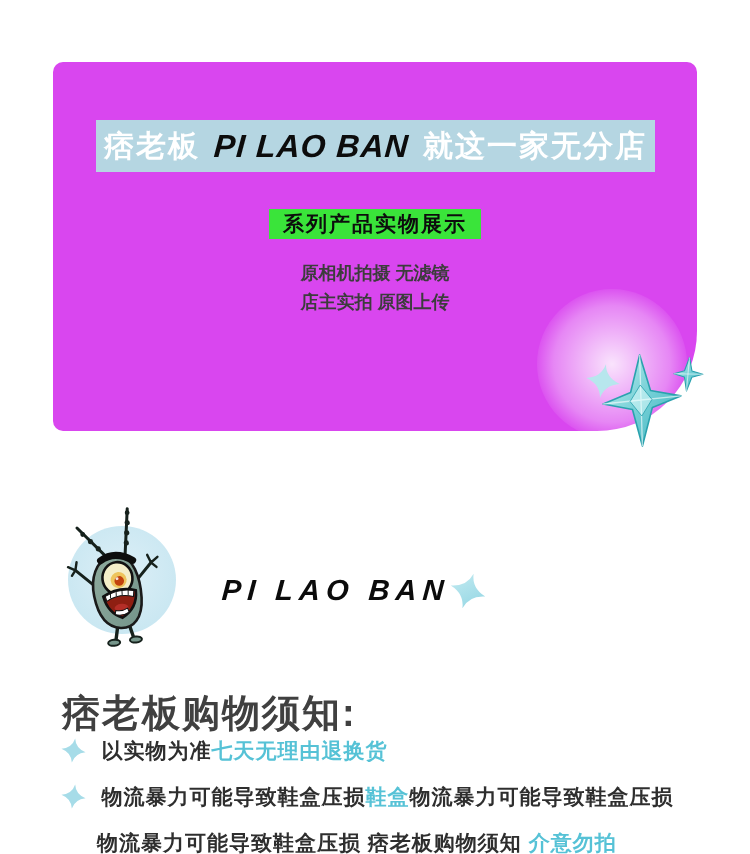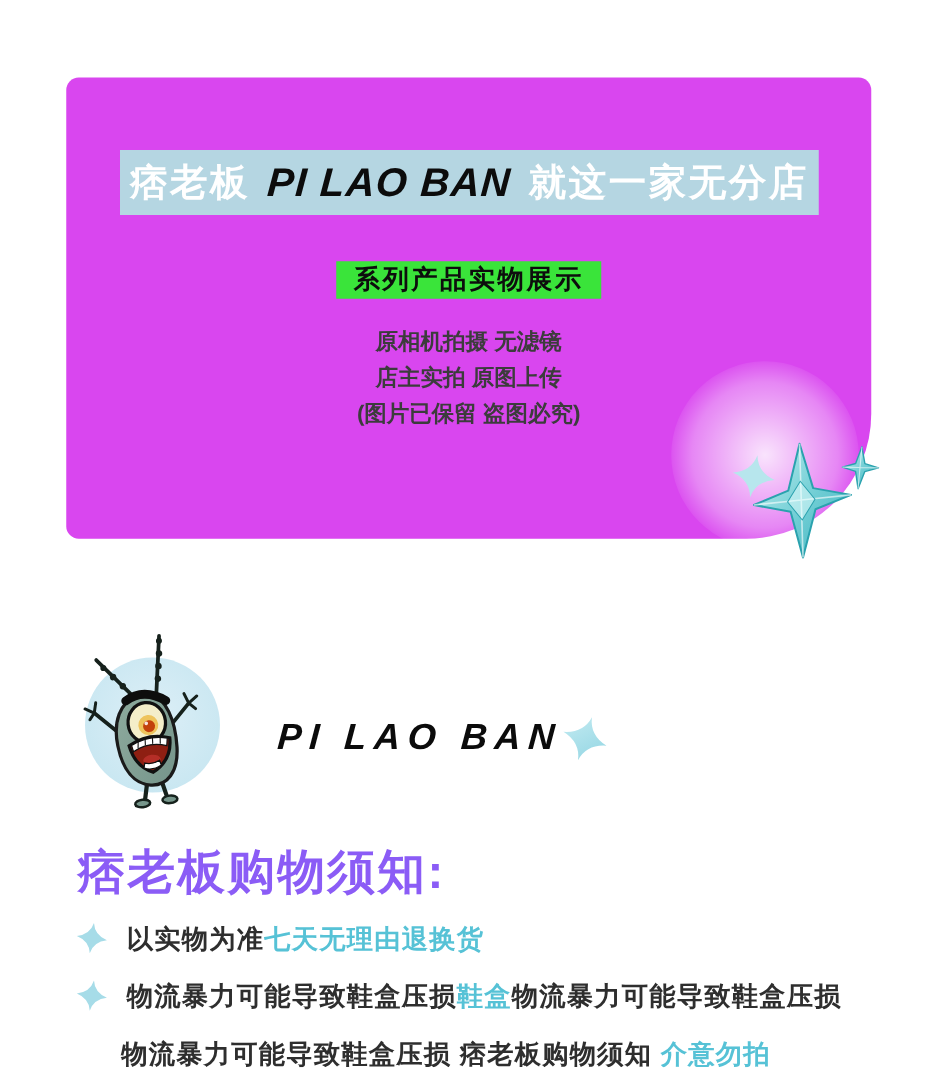--- a/index.html
+++ b/index.html
@@ -55,22 +55,22 @@
   .logo-text{
     position:absolute;left:222px;top:574px;width:190px;
     color:#0b0b0b;font-size:29px;font-weight:900;font-style:italic;
     letter-spacing:6px;white-space:nowrap;transform:skewX(-4deg);
   }
   .logo-star{
     position:absolute;left:448px;top:570px;width:40px;height:42px;
   }
   
   .notice-heading{
-    position:absolute;left:62px;top:672px;margin:0;
-    color:#8b5cf6;font-size:38px;font-weight:900;letter-spacing:2px;
+    position:absolute;left:62px;top:688px;margin:0;
+    color:#404040;font-size:38px;font-weight:900;letter-spacing:2px;
     white-space:nowrap;
   }
   .bullet{
     position:absolute;left:60px;white-space:nowrap;
   }
   .bullet .star{width:27px;height:27px;vertical-align:-6px;margin-right:10px;}
   .bullet-row1{top:737px;}
   .bullet-row2{top:783px;}
   .bullet-row3{top:829px;left:97px;}
   .bullet span{
@@ -89,21 +89,20 @@
       <span class="cn">痞老板</span>
       <span class="en">PI LAO BAN</span>
       <span class="cn">就这一家无分店</span>
     </div>
 
     <div class="tag">系列产品实物展示</div>
 
     <div class="info">
       <p>原相机拍摄 无滤镜</p>
       <p>店主实拍 原图上传</p>
-      <p>(图片已保留 盗图必究)</p>
     </div>
 
     <div class="glow"></div>
   </section>
 
   <svg class="crystal-group" viewBox="0 0 130 108" xmlns="http://www.w3.org/2000/svg">
     <defs>
       <linearGradient id="gem" x1="0" y1="0" x2="1" y2="1">
         <stop offset="0" stop-color="#c5f0f1"></stop>
         <stop offset="0.55" stop-color="#6fcdd4"></stop>

